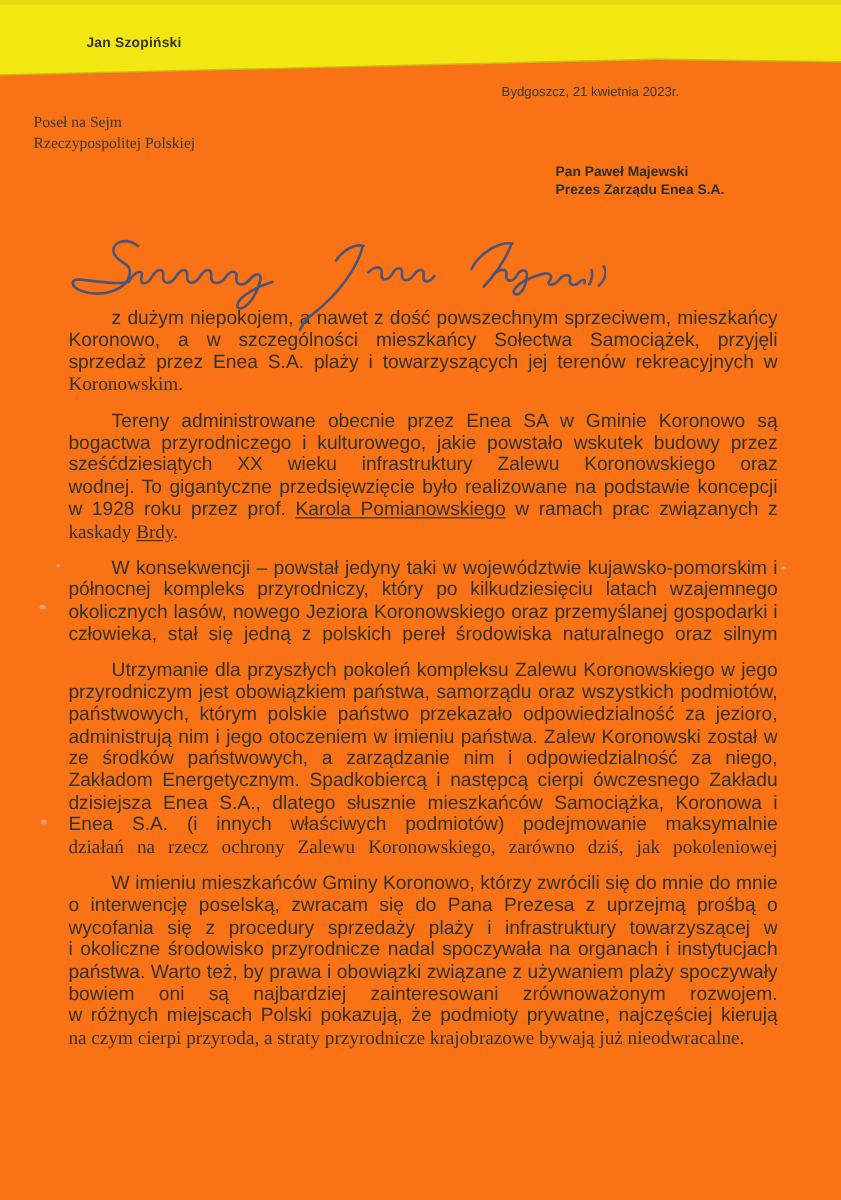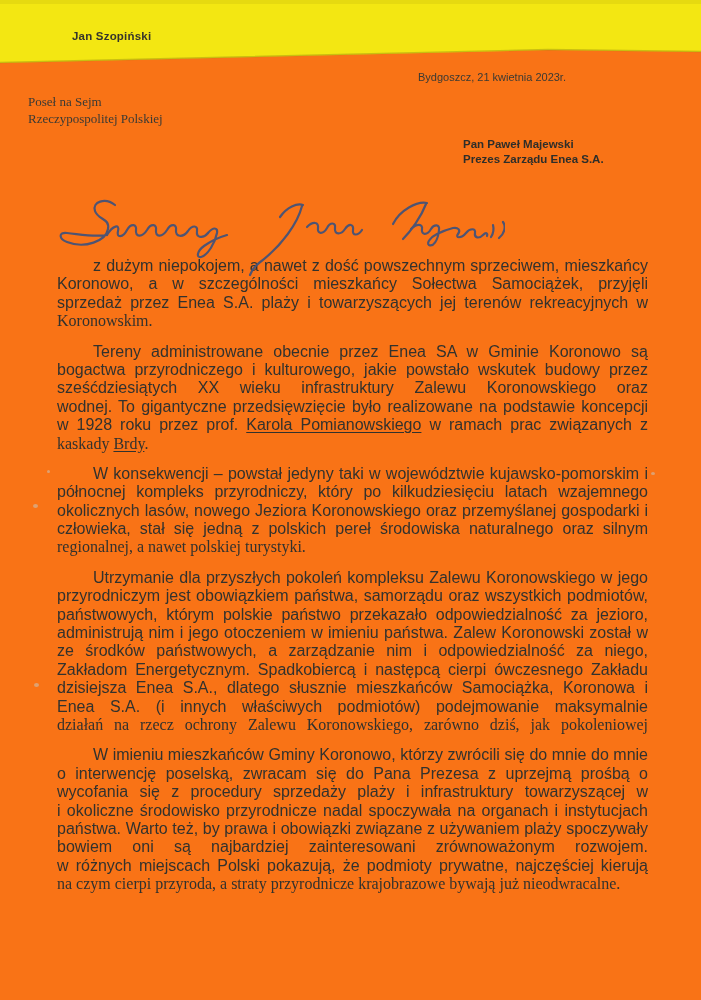--- a/index.html
+++ b/index.html
@@ -107,21 +107,20 @@
         <div class="line">sześćdziesiątych XX wieku infrastruktury Zalewu Koronowskiego oraz towarzyszącej mu elektrowni</div>
         <div class="line">wodnej. To gigantyczne przedsięwzięcie było realizowane na podstawie koncepcji opracowanej już</div>
         <div class="line">w 1928 roku przez prof. <span class="u">Karola Pomianowskiego</span> w ramach prac związanych z planowaniem budowy</div>
         <div class="line last">kaskady <span class="u">Brdy</span>.</div>
       </div>
       <div class="para">
         <div class="line first">W konsekwencji – powstał jedyny taki w województwie kujawsko-pomorskim i jedyny w Polsce</div>
         <div class="line">północnej kompleks przyrodniczy, który po kilkudziesięciu latach wzajemnego oddziaływania rzeki Brdy,</div>
         <div class="line">okolicznych lasów, nowego Jeziora Koronowskiego oraz przemyślanej gospodarki i użytkowania przez</div>
         <div class="line">człowieka, stał się jedną z polskich pereł środowiska naturalnego oraz silnym katalizatorem rozwoju</div>
-        <div class="line last">regionalnej, a nawet polskiej turystyki.</div>
       </div>
       <div class="para">
         <div class="line first">Utrzymanie dla przyszłych pokoleń kompleksu Zalewu Koronowskiego w jego dobrostanie</div>
         <div class="line">przyrodniczym jest obowiązkiem państwa, samorządu oraz wszystkich podmiotów, także podmiotów</div>
         <div class="line">państwowych, którym polskie państwo przekazało odpowiedzialność za jezioro, lub, którzy</div>
         <div class="line">administrują nim i jego otoczeniem w imieniu państwa. Zalew Koronowski został w całości wybudowany</div>
         <div class="line">ze środków państwowych, a zarządzanie nim i odpowiedzialność za niego, przekazano ówczesnym</div>
         <div class="line">Zakładom Energetycznym. Spadkobiercą i następcą cierpi ówczesnego Zakładu Energetycznego jest</div>
         <div class="line">dzisiejsza Enea S.A., dlatego słusznie mieszkańców Samociążka, Koronowa i Bydgoszczy postulują wobec</div>
         <div class="line">Enea S.A. (i innych właściwych podmiotów) podejmowanie maksymalnie intensywnych i skutecznych</div>

